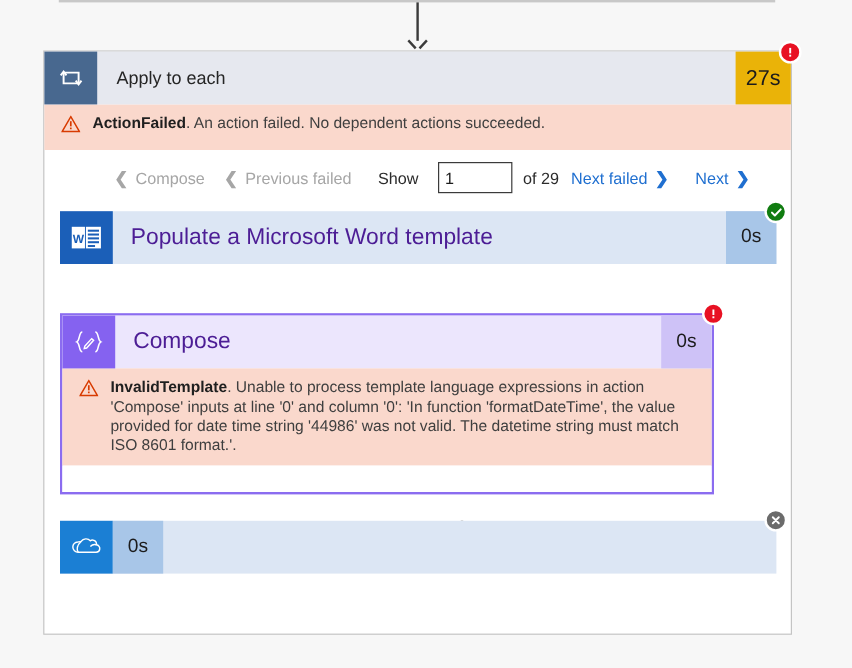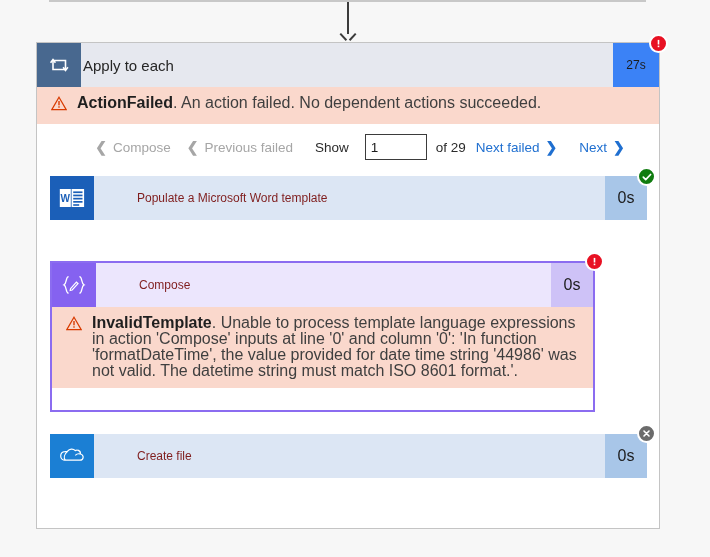--- a/index.html
+++ b/index.html
@@ -77,30 +77,30 @@
   }
   .scope-icon-tile {
     width: 44px; height: 44px;
     background: #48688f;
     display: flex; align-items: center; justify-content: center;
     flex: 0 0 44px;
   }
   .scope-title {
     flex: 1 1 auto;
     display: flex; align-items: center;
-    padding-left: 2px;
+    padding-left: 16px;
     font-size: 15px;
     color: #262626;
   }
   .duration-tile {
     flex: 0 0 46px;
     width: 46px;
-    background: #3b82f6;
-    display: flex; align-items: center; justify-content: center;
-    font-size: 12px;
+    background: #eab308;
+    display: flex; align-items: center; justify-content: center;
+    font-size: 18px;
     color: #1c1c1c;
   }
 
   
   .badge {
     position: absolute;
     width: 19px; height: 19px;
     border-radius: 50%;
     display: flex; align-items: center; justify-content: center;
     border: 2px solid #ffffff;
@@ -114,21 +114,21 @@
   
   .error-banner {
     background: #fad8cc;
     display: flex;
     align-items: flex-start;
     padding: 8px 12px 9px 14px;
     gap: 10px;
   }
   .error-banner .warn-ico { flex: 0 0 16px; margin-top: 1px; }
   .error-banner .msg {
-    font-size: 16px;
+    font-size: 13px;
     line-height: 16px;
     color: #3f3f3f;
   }
   .error-banner .msg b { color: #1f1f1f; font-weight: bold; }
 
   
   .pager {
     display: flex;
     align-items: center;
     justify-content: center;
@@ -178,23 +178,22 @@
     display: flex; align-items: center; justify-content: center;
   }
   .tile-word    { background: #1b5fb8; }
   .tile-compose { background: #8562f0; }
   .tile-onedrive{ background: #1b7fd4; }
 
   .action-title {
     flex: 1 1 auto;
     display: flex; align-items: center;
     padding-left: 15px;
-    font-size: 12px;
-    color: #7f1d1d;
-    margin-left: 28px;
+    font-size: 19px;
+    color: #4c1d95;
   }
   .action-dur {
     flex: 0 0 42px;
     width: 42px;
     background: #a8c6e8;
     display: flex; align-items: center; justify-content: center;
     font-size: 16px;
     color: #1c1c1c;
   }
 
@@ -351,21 +350,20 @@
 
     <div class="action-wrap" id="row-create">
       <div class="action-card">
         <div class="action-icon-tile tile-onedrive">
           <svg width="28" height="20" viewBox="0 0 28 20">
             <path d="M9.6 5.2 C11.4 2.6 15.2 2.3 17.3 4.6 C18 4.1 19 3.9 19.9 4.2 C21.6 4.7 22.6 6.3 22.4 8 C24.2 8.3 25.4 9.9 25.1 11.6 C24.9 13.1 23.6 14.2 22.1 14.2 H7.2 C4.7 14.2 2.7 12.3 2.7 9.9 C2.7 7.6 4.5 5.8 6.8 5.6 C7.7 5.5 8.8 5.6 9.6 5.2 Z" fill="none" stroke="#ffffff" stroke-width="1.2"></path>
             <path d="M7.2 14.2 C5.6 12 6.1 8.3 9.6 5.2" fill="none" stroke="#ffffff" stroke-width="1.2"></path>
             <path d="M22.4 8 C20.4 7.4 18.6 8 17.3 9.4" fill="none" stroke="#ffffff" stroke-width="1.2"></path>
           </svg>
         </div>
-        <div class="action-title">Create file</div>
         <div class="action-dur">0s</div>
       </div>
       <div class="badge skip" style="right:-9px; top:-10px;">
         <svg width="11" height="11" viewBox="0 0 11 11">
           <path d="M3 3 L8 8 M8 3 L3 8" fill="none" stroke="#ffffff" stroke-width="1.6" stroke-linecap="round"></path>
         </svg>
       </div>
     </div>
 
   </div>

